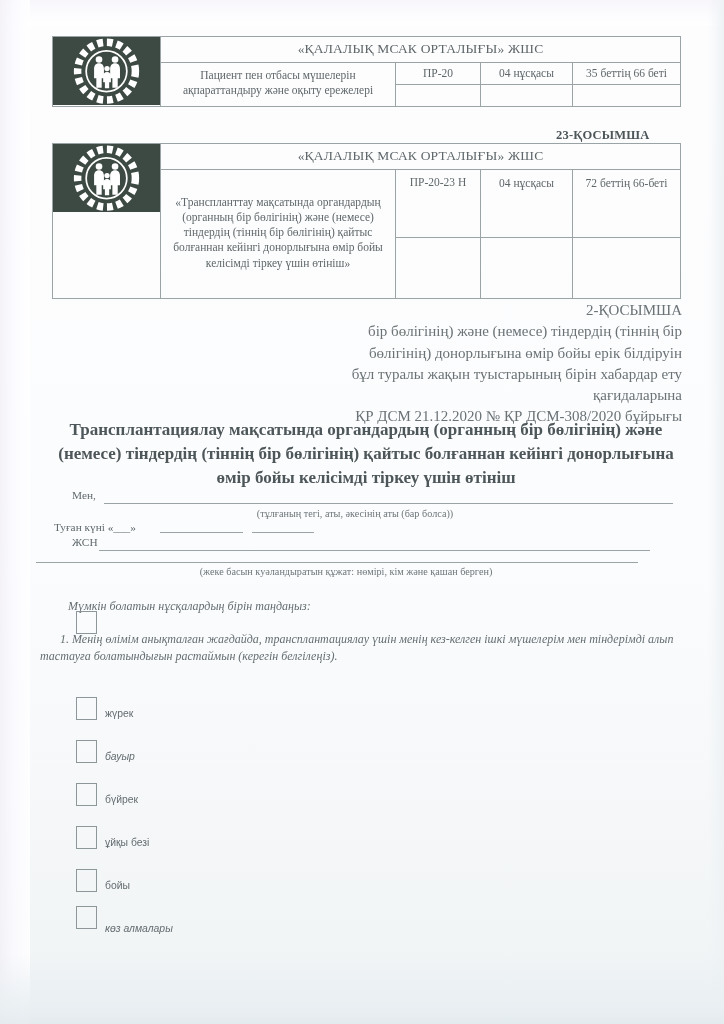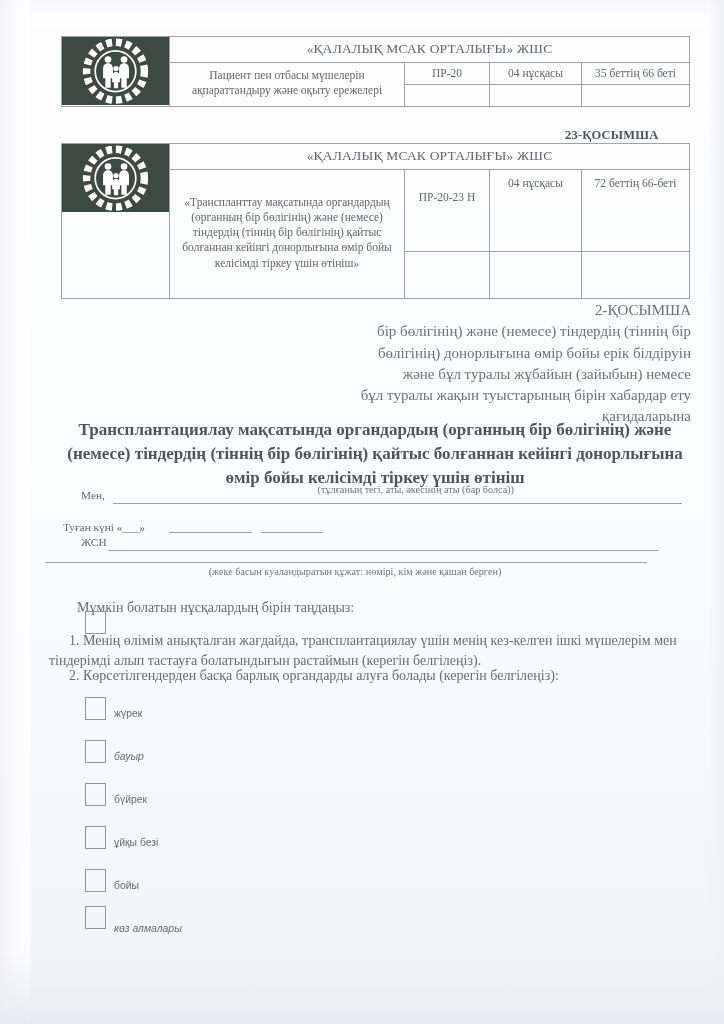--- a/index.html
+++ b/index.html
@@ -48,21 +48,20 @@
   .scan-edge-right {
     position: absolute;
     right: 0; top: 0; bottom: 0;
     width: 16px;
     background: linear-gradient(270deg, #eef2f5 0%, rgba(255,255,255,0) 100%);
   }
 
   .content {
     position: absolute;
     inset: 0;
-    margin-left: 9px;
   }
 
   
   .doc-table {
     position: absolute;
     border-collapse: collapse;
     table-layout: fixed;
     font-size: 11.5px;
     color: #5f676a;
   }
@@ -140,23 +139,24 @@
   .caption {
     position: absolute;
     font-size: 10.2px;
     color: #6d7578;
     text-align: center;
     white-space: nowrap;
   }
 
   .note {
     position: absolute;
-    font-size: 14px;
+    font-size: 12px;
     line-height: 1.45;
     color: #646d70;
+    font-style: italic;
   }
   .note .indent { text-indent: 20px; display: block; }
 
   
   .chk {
     position: absolute;
     width: 21px;
     height: 23px;
     border: 1px solid #8d9699;
     background: transparent;
@@ -254,70 +254,67 @@
               <circle cx="50.5" cy="29.5" r="2.5"></circle>
               <path d="M50.5 32.6c-2.4 0-3.6 1.7-3.6 4.1v5.6h1.6v5.5h4v-5.5h1.6v-5.6c0-2.4-1.2-4.1-3.6-4.1z"></path>
             </g>
           </svg>
         </span>
       </td>
       <td class="org-cell" colspan="4">«ҚАЛАЛЫҚ МСАК ОРТАЛЫҒЫ» ЖШС</td>
     </tr>
     <tr>
       <td class="title-cell" rowspan="2" style="height:118px;">«Транспланттау мақсатында органдардың (органның бір бөлігінің) және (немесе) тіндердің (тіннің бір бөлігінің) қайтыс болғаннан кейінгі донорлығына өмір бойы келісімді тіркеу үшін өтініш»</td>
-      <td style="vertical-align:top; padding-top:20px;">ПР-20-23 Н</td>
+      <td style="vertical-align:top; padding-top:5px;">ПР-20-23 Н</td>
       <td style="vertical-align:top; padding-top:6px;">04 нұсқасы</td>
       <td style="vertical-align:top; padding-top:6px;">72 беттің 66-беті</td>
     </tr>
     <tr>
       <td>&nbsp;</td>
       <td>&nbsp;</td>
       <td>&nbsp;</td>
     </tr>
   </tbody>
     </table>
 
   <div class="preamble" style="left:300px; top:300px; width:382px;">
     <span class="lead">2-ҚОСЫМША</span>
     <span class="lead">бір бөлігінің) және (немесе) тіндердің (тіннің бір</span>
     <span class="lead">бөлігінің) донорлығына өмір бойы ерік білдіруін</span>
-    <span class="lead">және бұл туралы жұбайын (зайыбын) немесе</span>
     <span class="lead">бұл туралы жақын туыстарының бірін хабардар ету қағидаларына</span>
+    <span class="lead">ҚР ДСМ 21.12.2020 № ҚР ДСМ-308/2020 бұйрығы</span>
   </div>
 
   <div class="main-title" style="left:52px; top:418px; width:628px;">Трансплантациялау мақсатында органдардың (органның бір бөлігінің) және (немесе) тіндердің (тіннің бір бөлігінің) қайтыс болғаннан кейінгі донорлығына өмір бойы келісімді тіркеу үшін өтініш</div>
 
   <div class="form-block" style="left:0; top:0; right:0; bottom:0;">
 
     <div class="f-row" style="position:absolute; left:72px; top:489px;">Мен,</div>
     <div class="rule" style="left:104px; top:503px; width:569px;"></div>
-    <div class="caption" style="left:205px; top:484px; width:300px;text-align:right;">(тұлғаның тегі, аты, әкесінің аты (бар болса))</div>
+    <div class="caption" style="left:205px; top:508px; width:300px;">(тұлғаның тегі, аты, әкесінің аты (бар болса))</div>
 
     <div class="f-row" style="position:absolute; left:54px; top:521px;">Туған күні «___»</div>
     <div class="rule" style="left:160px; top:532px; width:83px;"></div>
     <div class="rule" style="left:252px; top:532px; width:62px;"></div>
 
     <div class="f-row" style="position:absolute; left:72px; top:536px;">ЖСН</div>
     <div class="rule" style="left:99px; top:550px; width:551px;"></div>
 
     <div class="rule" style="left:36px; top:562px; width:602px;"></div>
     <div class="caption" style="left:106px; top:566px; width:480px;">(жеке басын куәландыратын құжат: нөмірі, кім және қашан берген)</div>
   </div>
 
   <div class="note" style="left:68px; top:598px; width:420px;">Мүмкін болатын нұсқалардың бірін таңдаңыз:</div>
 
   <div class="chk" style="left:76px; top:611px;"></div>
 
   <div class="note" style="left:40px; top:631px; width:640px;">
     <span class="indent">1. Менің өлімім анықталған жағдайда, трансплантациялау үшін менің кез-келген ішкі мүшелерім мен тіндерімді алып тастауға болатындығын растаймын (керегін белгілеңіз).</span>
   </div>
 
-  <div class="note" style="left:40px; top:666px; width:640px;">
-    <span class="indent">2. Көрсетілгендерден басқа барлық органдарды алуға болады (керегін белгілеңіз):</span>
-  </div>
 
   <div>
 
     <div class="chk" style="left:76px; top:697px;"></div>
     <div class="chk-label" style="left:105px; top:708px;">жүрек</div>
 
     <div class="chk" style="left:76px; top:740px;"></div>
     <div class="chk-label" style="left:105px; top:751px;font-style:italic;">бауыр</div>
 
     <div class="chk" style="left:76px; top:783px;"></div>

